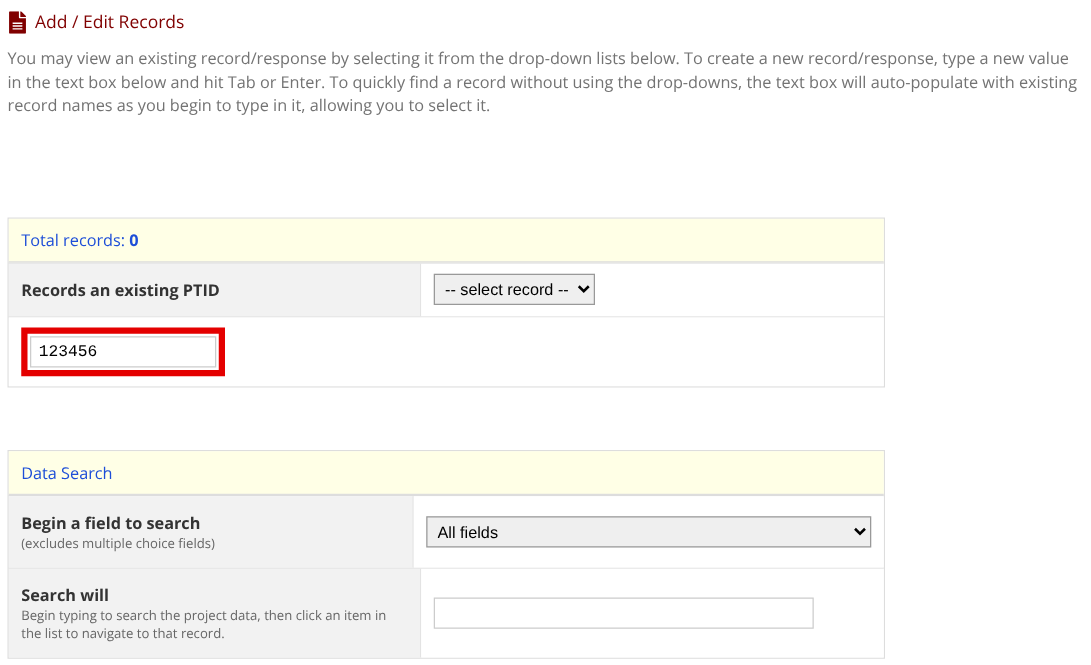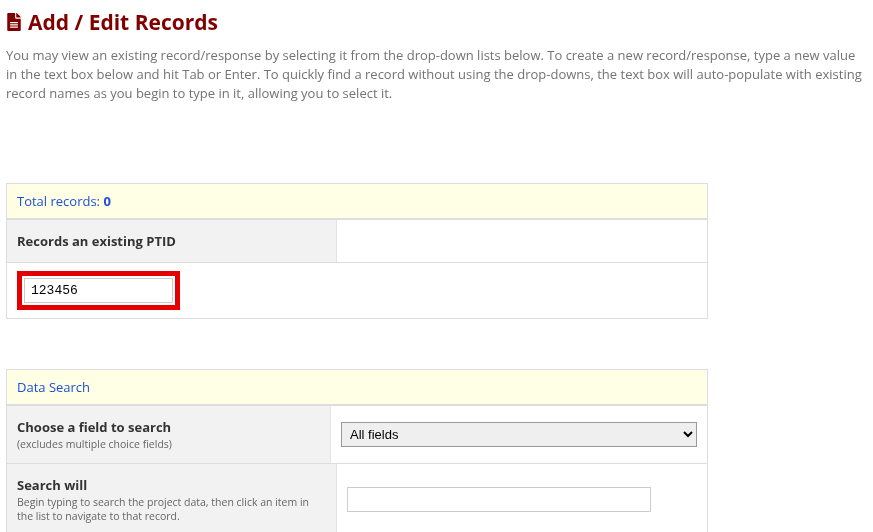--- a/index.html
+++ b/index.html
@@ -9,22 +9,22 @@
     font-family: "Open Sans", "Segoe UI", Arial, sans-serif;
     font-size: 13px;
     color: #333;
     width: 873px;
   }
   .page {
     padding: 8px 6px 20px 6px;
   }
   .title {
     color: #800000;
-    font-weight: 700;
-    font-size: 21px;
+    font-weight: 400;
+    font-size: 14px;
     margin-bottom: 10px;
     display: flex;
     align-items: center;
     gap: 6px;
     text-align: center;
   }
   .title svg {
     width: 16px;
     height: 18px;
     fill: #800000;
@@ -133,35 +133,40 @@
   </div>
 
   <div class="description">You may view an existing record/response by selecting it from the drop-down lists below. To create a new record/response, type a new value in the text box below and hit Tab or Enter. To quickly find a record without using the drop-downs, the text box will auto-populate with existing record names as you begin to type in it, allowing you to select it.</div>
 
   <div class="panel">
     <div class="panel-header">
       <span>Total records: </span><span class="count">0</span>
     </div>
     <div class="panel-row">
       <div class="panel-cell-label">Records an existing PTID</div>
+      <div class="panel-cell-input">
+        <select class="rc-select">
+          <option>-- select record --</option>
+        </select>
+      </div>
     </div>
     <div class="panel-row">
       <div class="panel-cell-input">
         <span class="highlight-box">
           <input type="text" class="rc-text" value="123456" style="">
         </span>
       </div>
     </div>
   </div>
 
   <div class="panel">
     <div class="panel-header">Data Search</div>
     <div class="panel-row">
       <div class="panel-cell-label">
-        <span>Choose a field to search</span>
+        <span>Begin a field to search</span>
         <span class="sublabel">(excludes multiple choice fields)</span>
       </div>
       <div class="panel-cell-input">
         <select class="rc-select wide">
           <option>All fields</option>
         </select>
       </div>
     </div>
     <div class="panel-row">
       <div class="panel-cell-label">

